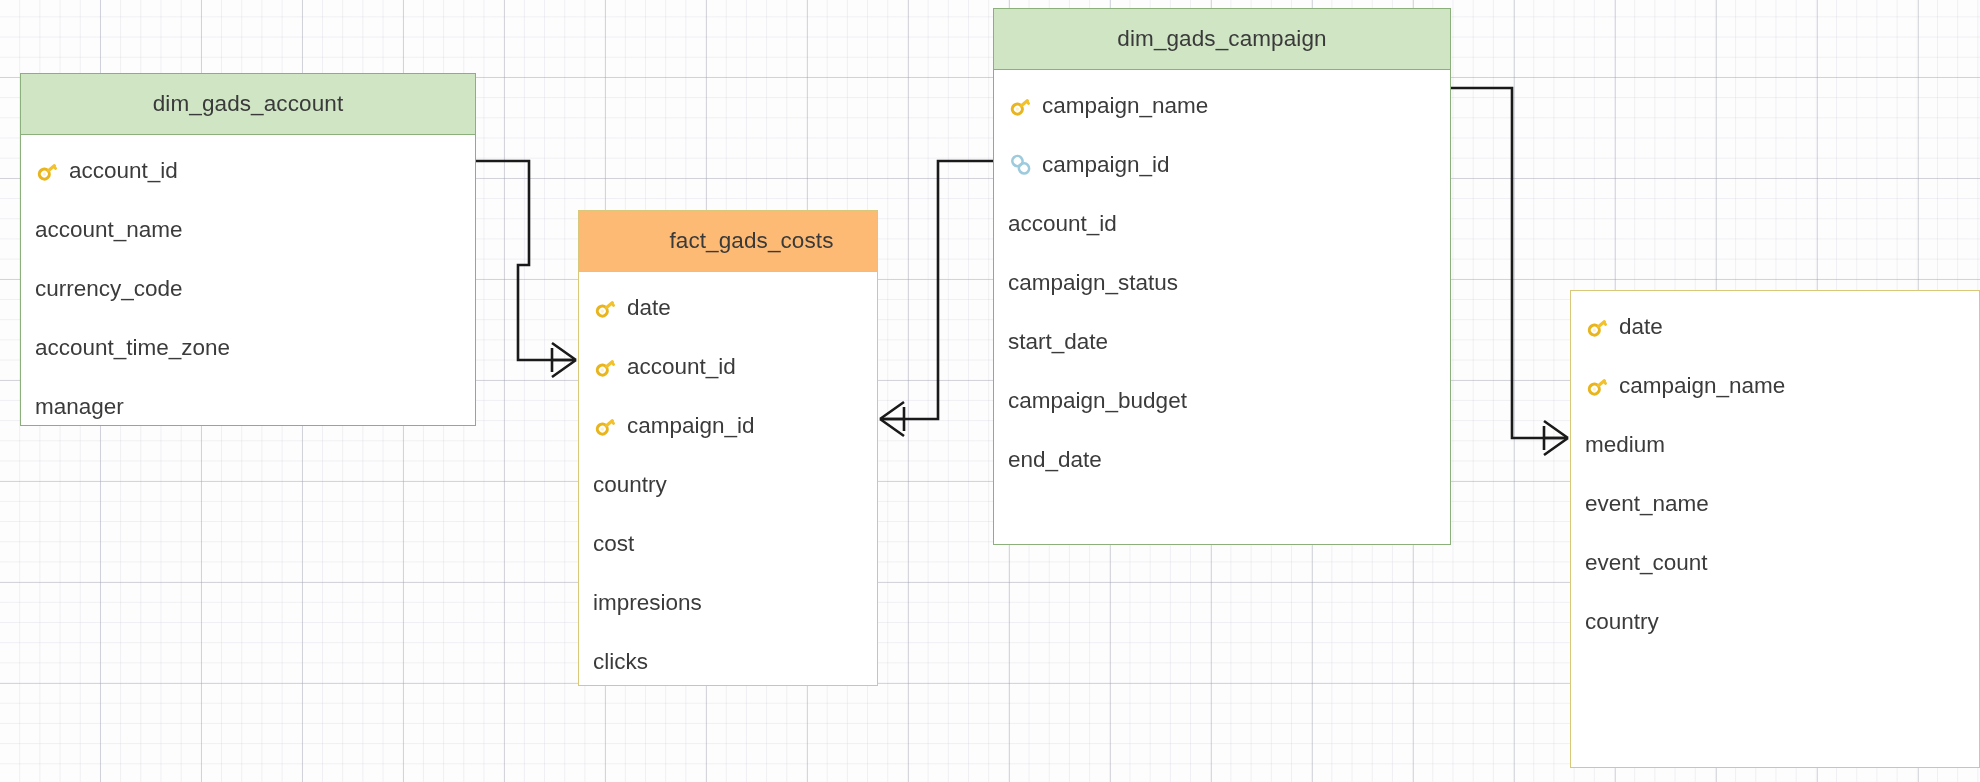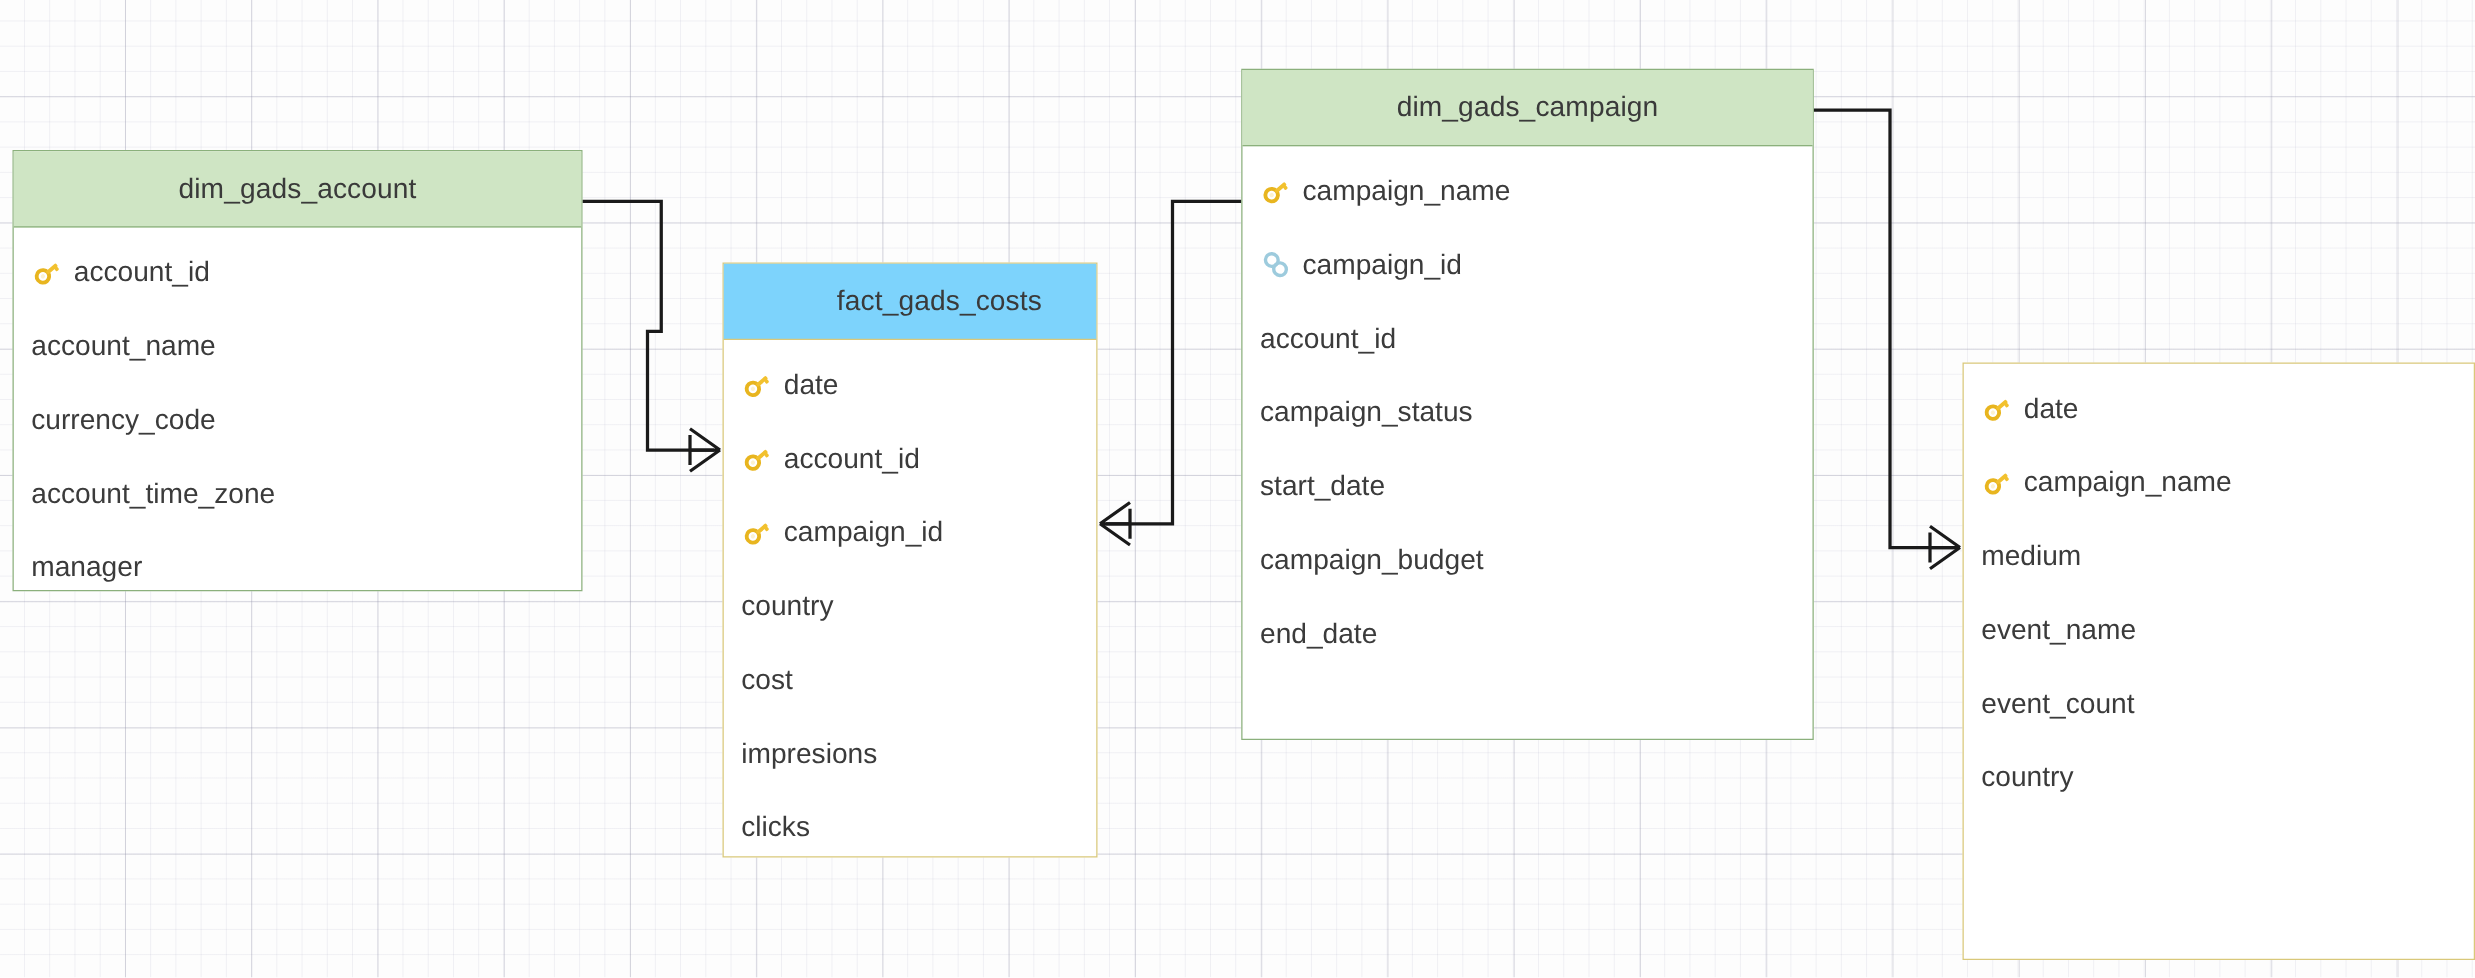--- a/index.html
+++ b/index.html
@@ -23,32 +23,32 @@
   }
 
   #edges { position: absolute; left: 0; top: 0; width: 1980px; height: 782px; pointer-events: none; }
 
   .entity {
     position: absolute;
     background: #ffffff;
     border-style: solid;
     border-width: 1.6px;
   }
-  .entity.green { border-color: #8bb07c; margin-top: 47px; }
+  .entity.green { border-color: #8bb07c; }
   .entity.yellow { border-color: #d9c87a; }
 
   .ent-header {
     height: 61px;
     display: flex; align-items: center; justify-content: center;
     font-size: 22.5px;
     color: #3a3a3a;
     letter-spacing: 0.1px;
   }
   .green > .ent-header { background: #cfe5c4; border-bottom: 1.6px solid #8bb07c; }
-  .yellow > .ent-header { background: #7dd3fc; border-bottom: 1.6px solid #d9c87a; padding-left: 47px; }
+  .yellow > .ent-header { background: #fdba74; border-bottom: 1.6px solid #d9c87a; padding-left: 47px; }
 
   .ent-body { padding-top: 6px; }
 
   .field {
     height: 59px;
     display: flex; align-items: center;
     padding-left: 14px;
     font-size: 22.5px;
     color: #3b3b3b;
   }
@@ -92,21 +92,21 @@
       </g>
 
       <g>
         <path d="M 1544,421 L 1568,438 M 1544,455 L 1568,438 M 1544,438 L 1568,438"></path>
         <path d="M 1544,426 L 1544,450"></path>
       </g>
     </g>
   </svg>
 
   <div id="entity-layer">
-      <div class="entity green" style="left: 10px; top: 73px; width: 456px; height: 353px;">
+      <div class="entity green" style="left: 20px; top: 73px; width: 456px; height: 353px;">
         <div class="ent-header">dim_gads_account</div>
         <div class="ent-body">
           <div class="field">
             <span class="icon-slot">
               <svg width="26" height="26" viewBox="0 0 26 26" aria-hidden="true">
                 <g transform="rotate(-40 13 13)">
                   <circle cx="8.2" cy="13" r="5.0" fill="none" stroke="#e8b51f" stroke-width="3.1"></circle>
                   <circle cx="8.2" cy="13" r="1.7" fill="#fdf2cf"></circle>
                   <rect x="12.2" y="11.4" width="10.6" height="3.2" rx="1.2" fill="#f2c12e"></rect>
                   <rect x="19.0" y="13.6" width="2.9" height="3.6" rx="1.1" fill="#f2c12e"></rect>

